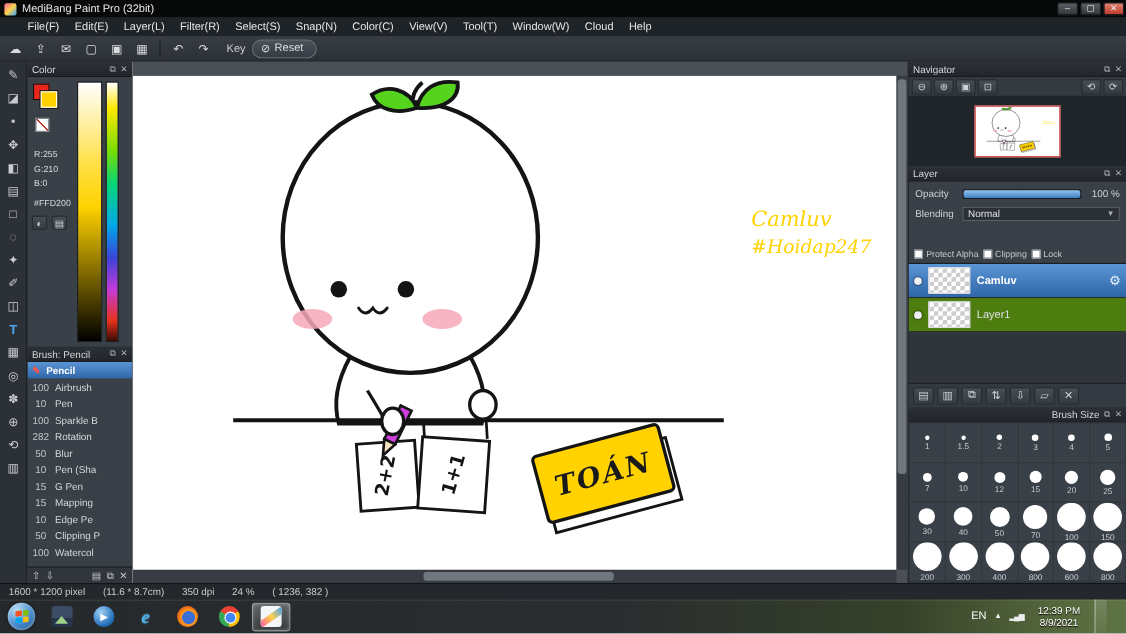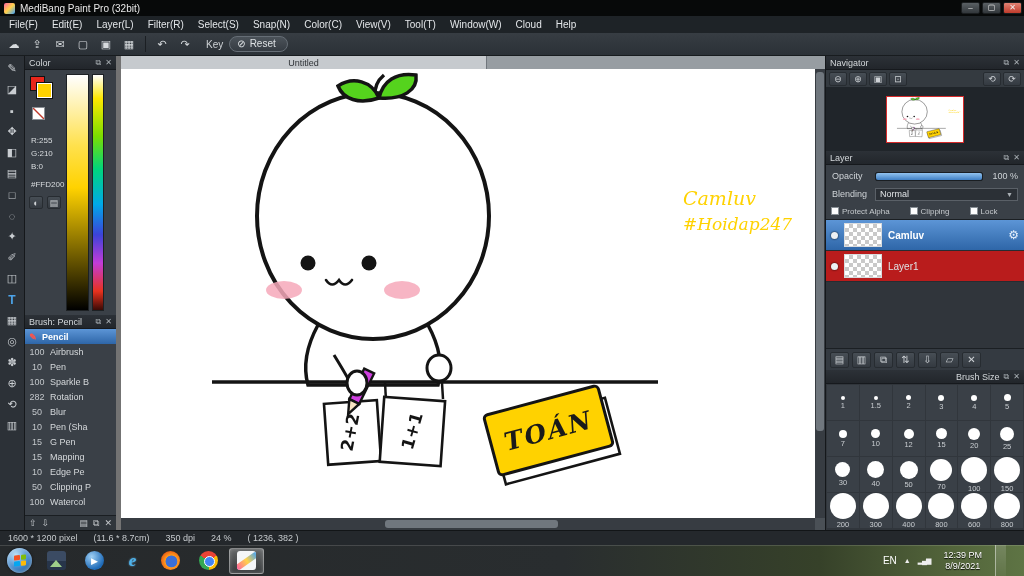--- a/index.html
+++ b/index.html
@@ -13,21 +13,21 @@
   .app-ico { width:11px; height:11px; border-radius:2px;
              background:linear-gradient(135deg,#ff5fa2 0%,#ffd24a 50%,#3aa0ff 100%); }
   .win-controls { margin-left:auto; display:flex; gap:2px; }
   .win-btn { width:19px; height:12px; display:flex; align-items:center; justify-content:center;
              font-size:8px; color:#eee; background:linear-gradient(#5a6064,#32373b);
              border:1px solid #1b1e20; border-radius:2px; line-height:1; }
   .win-btn.close { background:linear-gradient(#e08273,#bf3b2b); }
 
   
   .menubar { position:absolute; top:16px; left:0; width:100%; height:17px; background:#1e2327;
-             display:flex; align-items:center; font-size:10px; color:#e3e6e9; padding-left:2px; }
+             display:flex; align-items:center; font-size:10px; color:#e3e6e9; padding-left:18px; }
   .menu-item { padding:0 7px; height:100%; display:flex; align-items:center; white-space:nowrap; }
 
   
   .topbar { position:absolute; top:33px; left:0; width:100%; height:23px;
             background:linear-gradient(#373d43,#2b3137); border-bottom:1px solid #181c1f;
             display:flex; align-items:center; padding-left:3px; gap:1px; }
   .tb-btn { width:22px; height:19px; display:flex; align-items:center; justify-content:center;
             font-size:11px; color:#d7dbde; border-radius:2px; }
   .tb-sep { width:1px; height:16px; background:#1b1f23; margin:0 4px; }
   .key-label { font-size:10px; color:#cfd3d6; margin:0 5px 0 9px; }
@@ -37,21 +37,21 @@
 
   
   .main { position:absolute; top:56px; left:0; width:1024px; height:474px; display:flex; }
 
   .toolstrip { flex:0 0 25px; width:25px; background:#2c3137; border-right:1px solid #15181b;
                display:flex; flex-direction:column; align-items:center; padding-top:3px; gap:2px; }
   .tool-btn { width:21px; height:19px; display:flex; align-items:center; justify-content:center;
               font-size:11px; color:#c9cdd1; border-radius:2px; }
   .tool-btn.text-tool { color:#4da3e8; font-weight:bold; font-size:12px; }
 
-  .left-panels { flex:0 0 96px; width:96px; display:flex; flex-direction:column; border-right:5px solid #737373; }
+  .left-panels { flex:0 0 96px; width:96px; display:flex; flex-direction:column; border-right:1px solid #737373; }
 
   .panel-header { flex:0 0 14px; height:14px; background:linear-gradient(#2c3137,#22262b);
                   border-bottom:1px solid #16191d; display:flex; align-items:center; gap:4px;
                   padding:0 4px; font-size:9px; color:#d4d8db; }
   .ph-title { flex:1; white-space:nowrap; overflow:hidden; }
   .ph-ico { font-size:8px; color:#aab0b5; }
 
   
   .color-panel { flex:0 0 259px; display:flex; flex-direction:column; background:#3a4047; }
   .color-body { flex:1; position:relative; }
@@ -111,26 +111,26 @@
 
   .layer-panel { flex:0 0 219px; display:flex; flex-direction:column; }
   .lp-row { display:flex; align-items:center; gap:5px; padding:0 6px; font-size:9px; color:#cfd3d7; height:18px; }
   .lp-label { flex:0 0 38px; }
   .op-slider { flex:1; height:9px; position:relative; background:#23282d; border:1px solid #1a1e22; border-radius:2px; }
   .op-fill { position:absolute; inset:0; width:100%; background:linear-gradient(#92c3ef,#3f7fc4); border-radius:2px; }
   .op-value { flex:0 0 30px; text-align:right; }
   .blend-select { flex:1; height:13px; background:#2b3036; border:1px solid #5a6067; color:#e0e3e6;
                   font-size:9px; display:flex; align-items:center; padding:0 4px; gap:4px; }
   .blend-arrow { margin-left:auto; font-size:7px; color:#aab0b5; }
-  .lp-checks { display:flex; align-items:center; gap:20px; padding:0 5px; font-size:8px; color:#c5c9cd; height:16px; }
+  .lp-checks { display:flex; align-items:center; gap:4px; padding:0 5px; font-size:8px; color:#c5c9cd; height:16px;margin-top:20px; }
   .chk { width:8px; height:8px; background:#fdfdfd; border:1px solid #888f95; flex:0 0 8px; }
   .chk-item { display:flex; align-items:center; gap:3px; white-space:nowrap; }
   .layer-list { flex:1; background:#30353b; border-top:1px solid #1b1f23; overflow:hidden; }
   .layer-row { height:31px; display:flex; align-items:center; gap:6px; padding:0 5px;
-               background:#b91c1c; border-bottom:1px solid #272c31; }
+               background:#4d7c0f; border-bottom:1px solid #272c31; }
   .layer-row.selected { background:linear-gradient(#5c95d6,#2e66a8); }
   .eye-dot { width:7px; height:7px; border-radius:50%; background:#eef1f4; box-shadow:0 0 2px #000; flex:0 0 7px; }
   .layer-thumb { width:38px; height:24px; border:1px solid #d8dbde; background-color:#fff; flex:0 0 38px;
     background-image:linear-gradient(45deg,#c9c9c9 25%,transparent 25%,transparent 75%,#c9c9c9 75%),
                      linear-gradient(45deg,#c9c9c9 25%,transparent 25%,transparent 75%,#c9c9c9 75%);
     background-size:8px 8px; background-position:0 0,4px 4px; }
   .layer-name { flex:1; font-size:10px; color:#dde1e4; white-space:nowrap; overflow:hidden; }
   .layer-row.selected .layer-name { color:#fff; font-weight:bold; }
   .gear { font-size:12px; color:#e3eefb; }
   .layer-footer { flex:0 0 22px; background:#343a41; border-top:1px solid #1b1f23;
@@ -406,23 +406,20 @@
           <span>⇩</span>
           <span class="bf-spacer"></span>
           <span>▤</span>
           <span>⧉</span>
           <span>✕</span>
         </div>
       </div>
     </div>
 
     <div class="canvas-area">
-      <div class="doc-tabbar">
-        <div class="doc-tab">Untitled</div>
-      </div>
       <div class="canvas-white">
         <svg class="art" viewBox="0 0 694 449" preserveAspectRatio="none">
           <use href="#artwork"></use>
         </svg>
       </div>
       <div class="vscroll">
         <div class="vthumb"></div>
       </div>
       <div class="hscroll">
         <div class="hthumb"></div>

